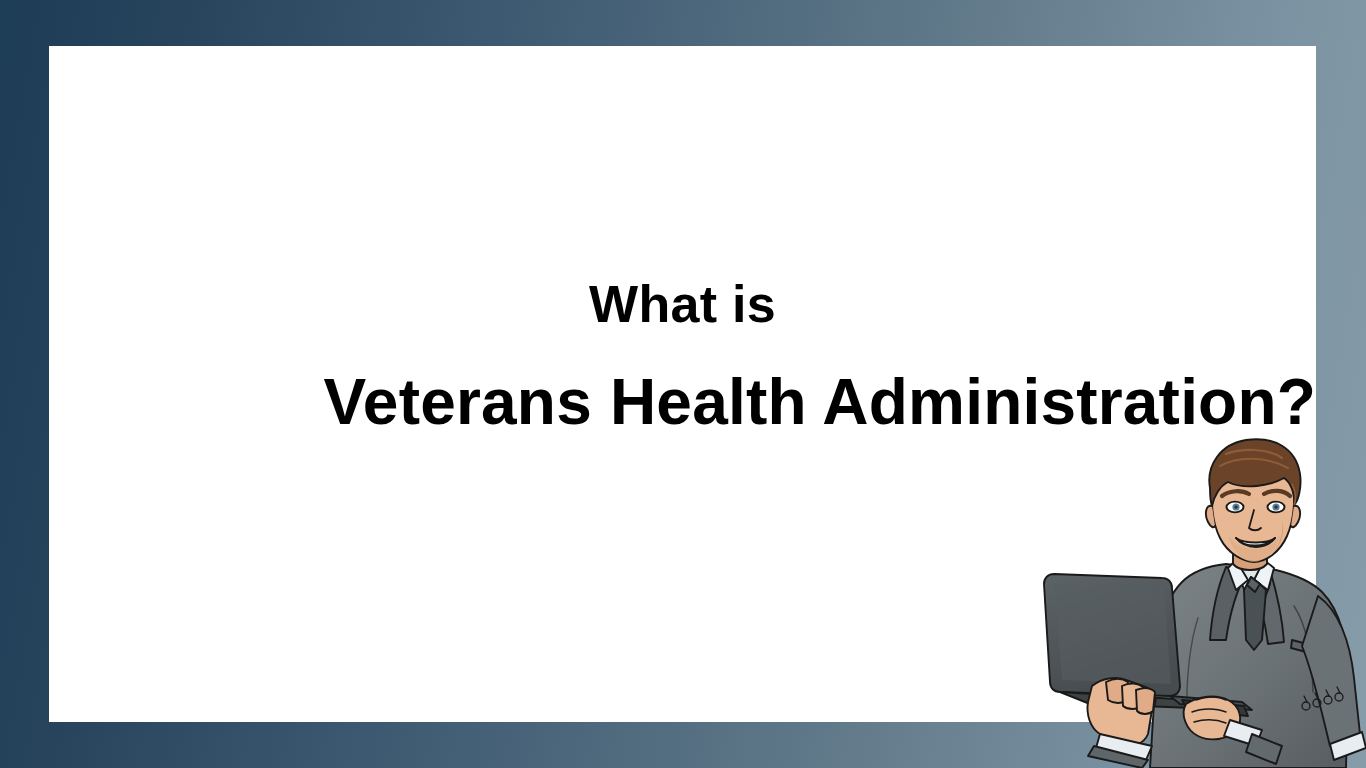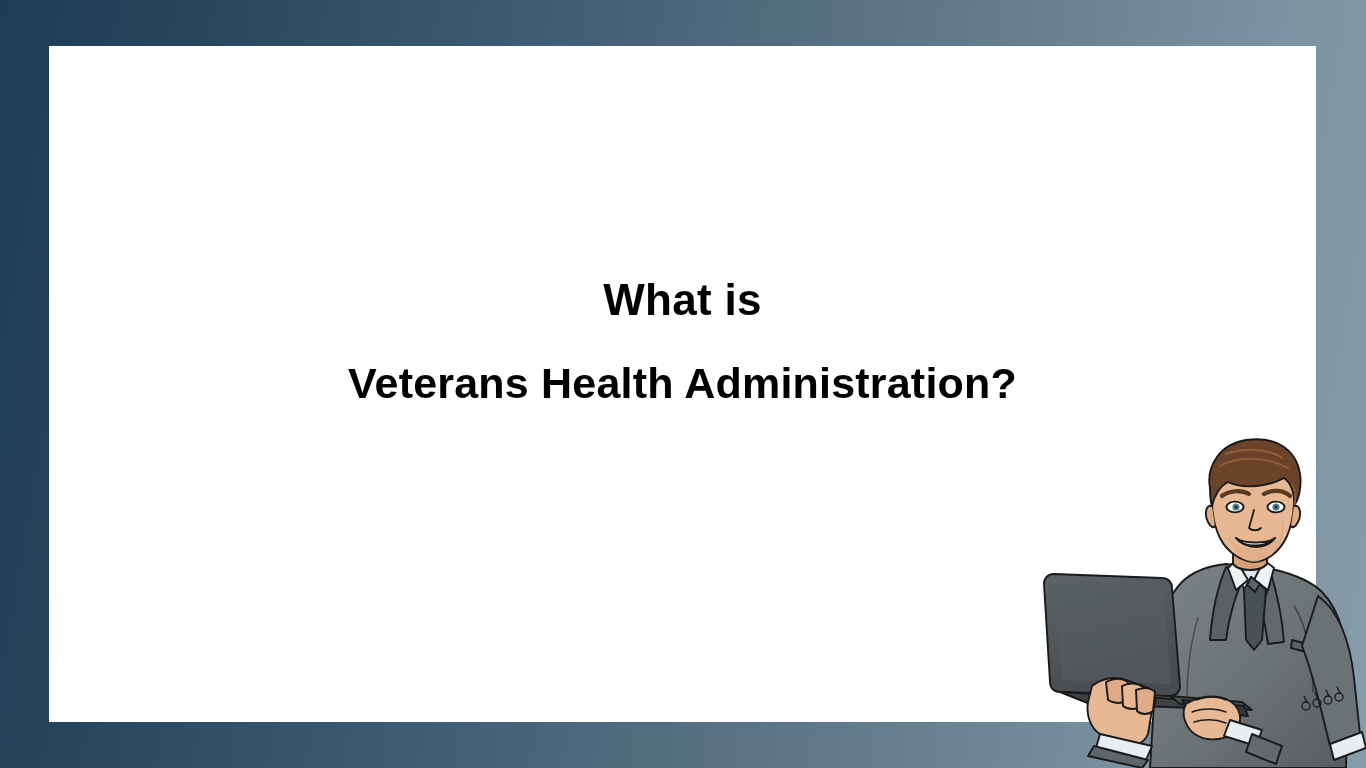--- a/index.html
+++ b/index.html
@@ -45,31 +45,32 @@
     left: 0;
     top: 232px;
     width: 1267px;
     text-align: center;
     color: #000000;
     font-weight: bold;
     line-height: 1.0;
     -webkit-font-smoothing: antialiased;
   }
   .title-line-1 {
-    font-size: 44px;
+    font-size: 52px;
     letter-spacing: 0.3px;
     margin: 0;
     padding: 0;
   }
   .title-line-2 {
-    font-size: 43px;
+    font-size: 64px;
     letter-spacing: 0.2px;
     margin: 0;
     padding: 0;
     margin-top: 40px;
+    text-align: right;
   }
 
   
   #illustration {
     position: absolute;
     left: 1030px;
     top: 434px;
     width: 336px;
     height: 334px;
     pointer-events: none;

